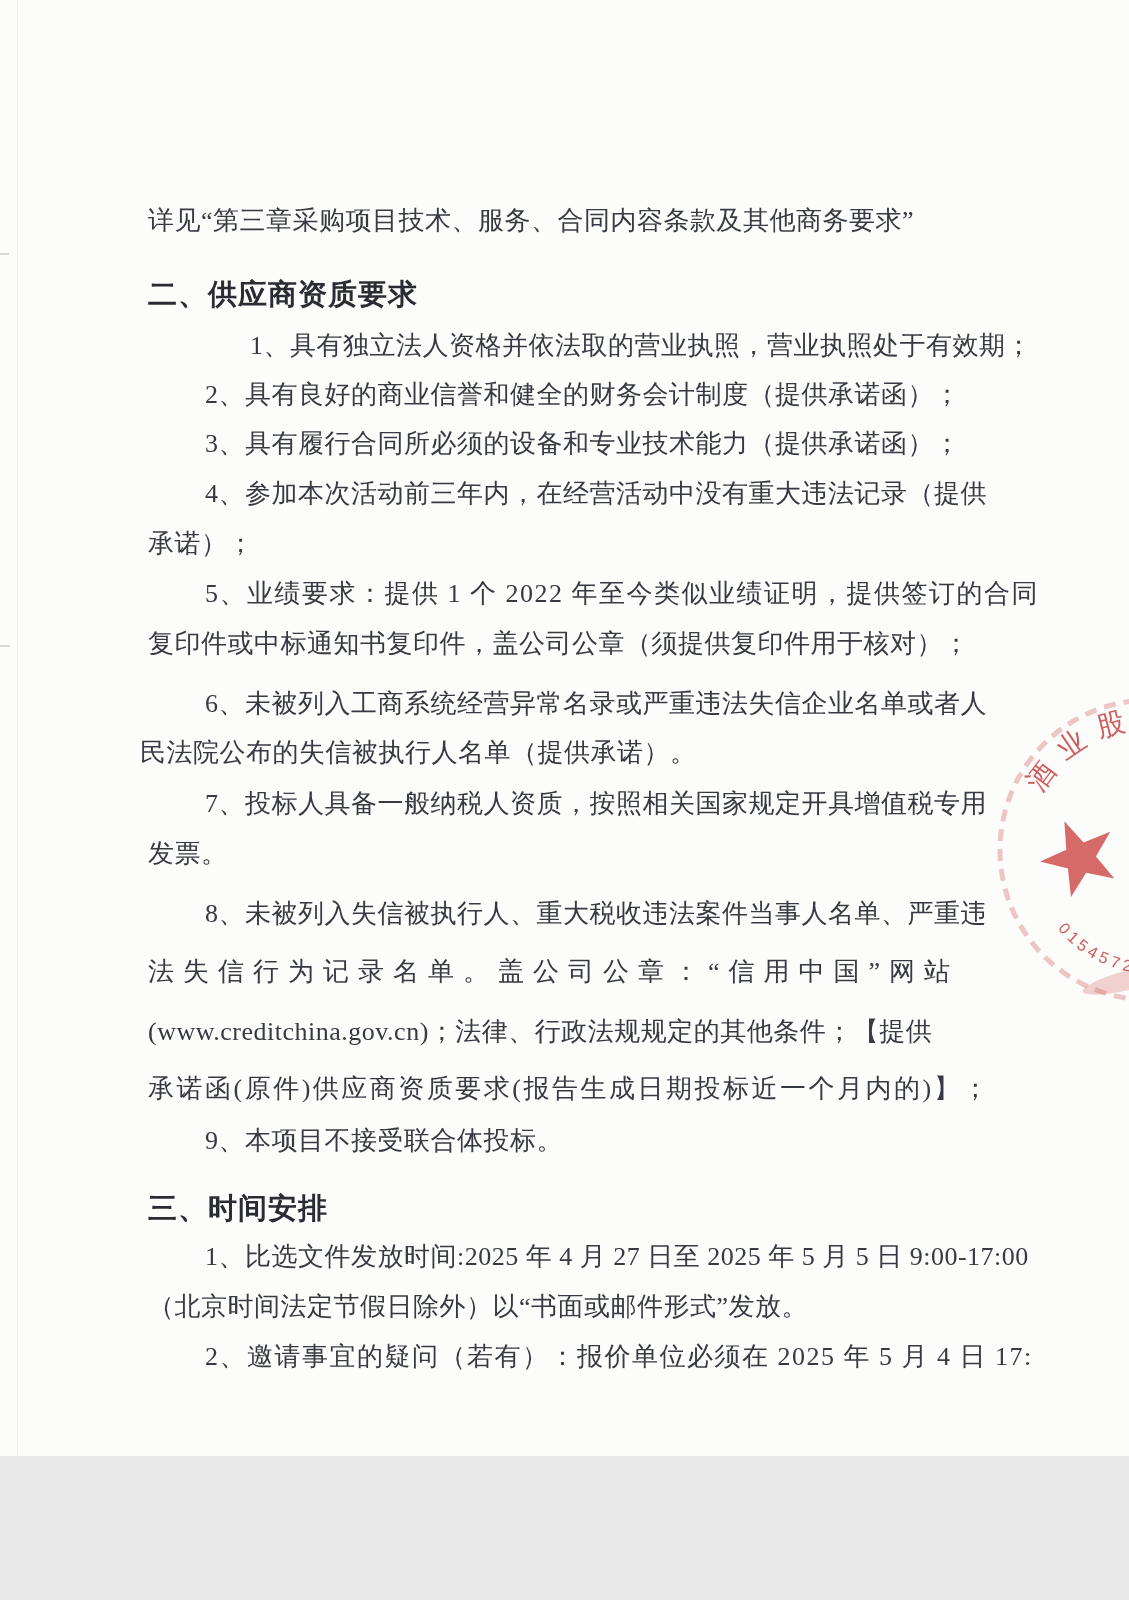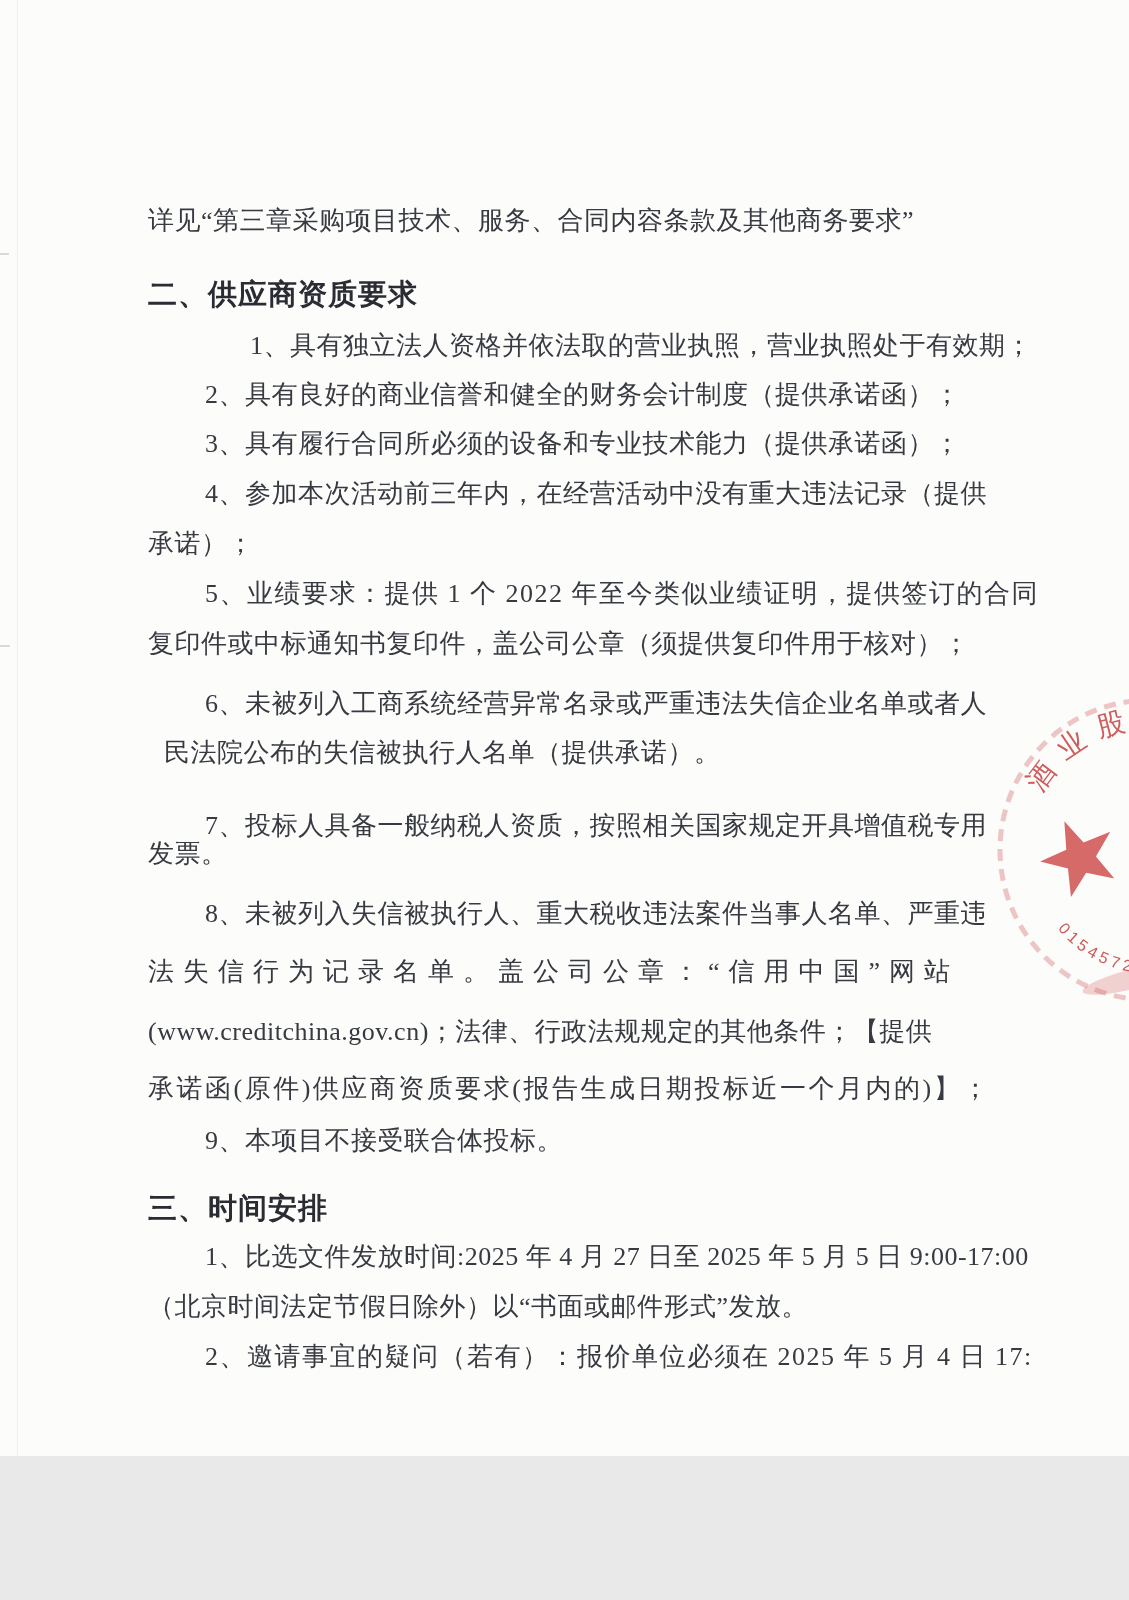--- a/index.html
+++ b/index.html
@@ -61,23 +61,23 @@
   <div class="ln" style="left:205px;top:378px;">2、具有良好的商业信誉和健全的财务会计制度（提供承诺函）；</div>
   <div class="ln" style="left:205px;top:427px;">3、具有履行合同所必须的设备和专业技术能力（提供承诺函）；</div>
 
   <div class="ln" style="left:205px;top:477px;">4、参加本次活动前三年内，在经营活动中没有重大违法记录（提供</div>
   <div class="ln" style="left:148px;top:527px;">承诺）；</div>
 
   <div class="ln ls1" style="left:205px;top:577px;">5、业绩要求：提供 1 个 2022 年至今类似业绩证明，提供签订的合同</div>
   <div class="ln" style="left:148px;top:627px;">复印件或中标通知书复印件，盖公司公章（须提供复印件用于核对）；</div>
 
   <div class="ln" style="left:205px;top:687px;">6、未被列入工商系统经营异常名录或严重违法失信企业名单或者人</div>
-  <div class="ln" style="left:164px;top:736px;">民法院公布的失信被执行人名单（提供承诺）。</div>
+  <div class="ln" style="left:140px;top:736px;">民法院公布的失信被执行人名单（提供承诺）。</div>
 
-  <div class="ln" style="left:205px;top:809px;">7、投标人具备一般纳税人资质，按照相关国家规定开具增值税专用</div>
+  <div class="ln" style="left:205px;top:787px;">7、投标人具备一般纳税人资质，按照相关国家规定开具增值税专用</div>
   <div class="ln" style="left:148px;top:837px;">发票。</div>
 
   <div class="ln" style="left:205px;top:897px;">8、未被列入失信被执行人、重大税收违法案件当事人名单、严重违</div>
   <div class="ln ls9" style="left:148px;top:955px;">法失信行为记录名单。盖公司公章：“信用中国”网站</div>
   <div class="ln" style="left:148px;top:1015px;">(www.creditchina.gov.cn)；法律、行政法规规定的其他条件；【提供</div>
   <div class="ln ls2" style="left:148px;top:1072px;">承诺函(原件)供应商资质要求(报告生成日期投标近一个月内的)】；</div>
 
   <div class="ln" style="left:205px;top:1124px;">9、本项目不接受联合体投标。</div>
 
   <div class="hd" style="left:148px;top:1190px;">三、时间安排</div>

